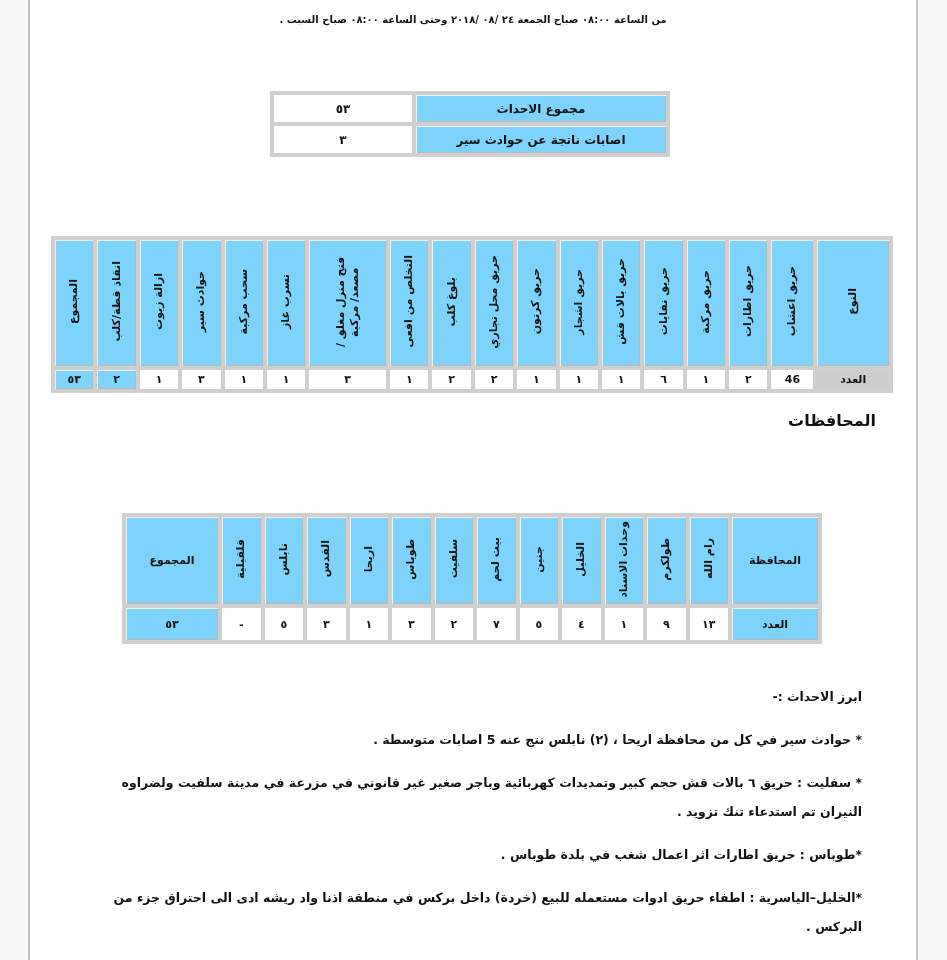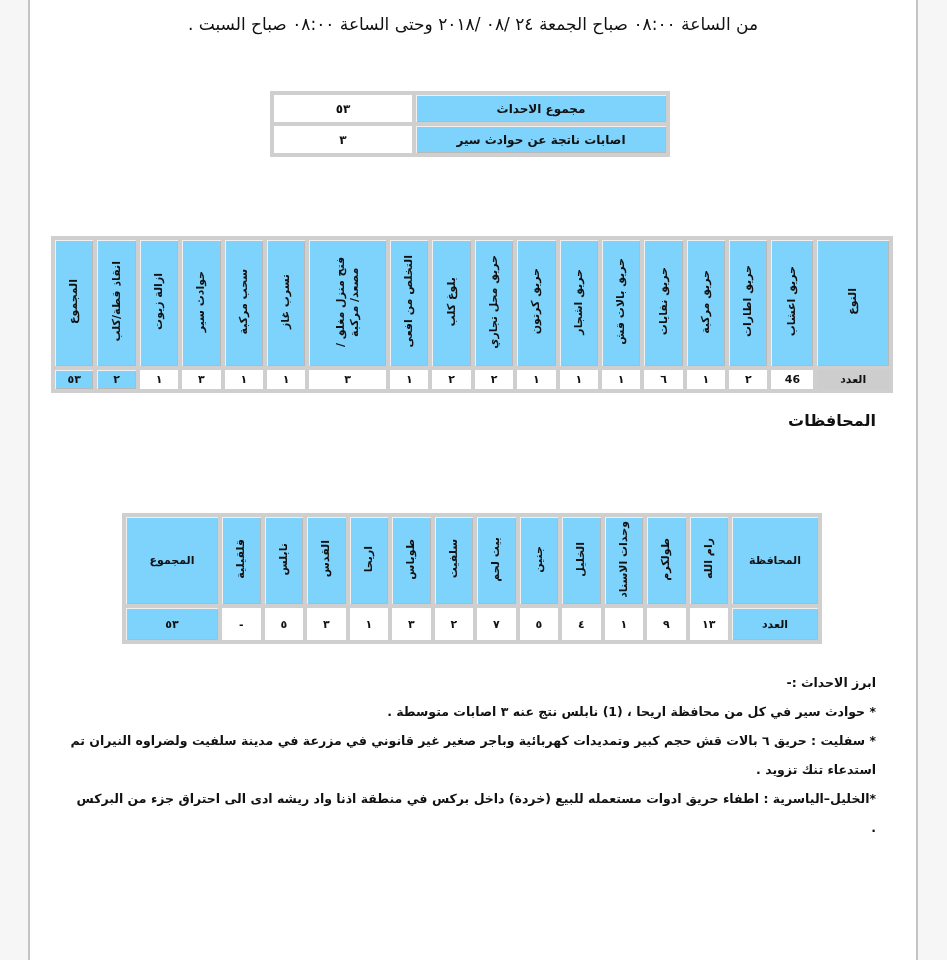--- a/index.html
+++ b/index.html
@@ -12,21 +12,21 @@
   }
   .page {
     position:absolute; left:28px; top:0; width:890px; height:960px;
     background:#ffffff;
     border-left:2px solid #c4c4c4;
     border-right:2px solid #c4c4c4;
     box-sizing:border-box;
   }
   .header-line {
     position:absolute; left:0; right:0; top:14px;
-    text-align:center; font-size:17px; font-weight:normal;
+    text-align:center; font-size:10px; font-weight:bold;
     direction:rtl;
   }
   
   table.grid {
     border-collapse:separate; border-spacing:4px;
     background:#cfcfcf; direction:rtl;
     position:absolute;
   }
   table.grid td {
     font-size:11px; font-weight:bold; text-align:center; vertical-align:middle;
@@ -51,21 +51,21 @@
     position:absolute; right:40px; top:411px; font-size:16px; font-weight:bold; direction:rtl;
   }
   
   #govs { left:92px; top:513px; width:700px; }
   #govs td.head { height:87px; }
   #govs td.num { height:32px; font-size:11px; }
   .body-text {
     position:absolute; left:40px; right:40px; top:668px;
     direction:rtl; font-size:12.5px; font-weight:bold; line-height:29px;
   }
-  .body-text p { margin:0; }
+  .body-text p { margin:14px; }
 </style>
 </head>
 <body>
 
 <div class="page">
 
   <div class="header-line">من الساعة ٠٨:٠٠ صباح الجمعة ٢٤ /٠٨ /٢٠١٨ وحتى الساعة ٠٨:٠٠ صباح السبت .</div>
 
   <table class="grid" id="summary">
     <tbody>
@@ -159,18 +159,19 @@
           <td class="white num">٣</td>
           <td class="white num">٥</td>
           <td class="white num">-</td>
           <td class="gray num">٥٣</td>
         </tr>
   </tbody>
     </table>
 
   <div class="body-text">
     <p>ابرز الاحداث :-</p>
-    <p>* حوادث سير في كل من محافظة اريحا ، (1) نابلس نتج عنه ٣ اصابات متوسطة .</p>
+    <p>* حوادث سير في كل من محافظة اريحا ، (٢) نابلس نتج عنه 5 اصابات متوسطة .</p>
     <p>* سفليت : حريق ٦ بالات قش حجم كبير وتمديدات كهربائية وباجر صغير غير قانوني في مزرعة في مدينة سلفيت ولضراوه النيران تم استدعاء تنك تزويد .</p>
+    <p>*طوباس : حريق اطارات اثر اعمال شغب في بلدة طوباس .</p>
     <p>*الخليل–الياسرية : اطفاء حريق ادوات مستعمله للبيع (خردة) داخل بركس في منطقة اذنا واد ريشه ادى الى احتراق جزء من البركس .</p>
   </div>
 
 </div>
 
 </body></html>

